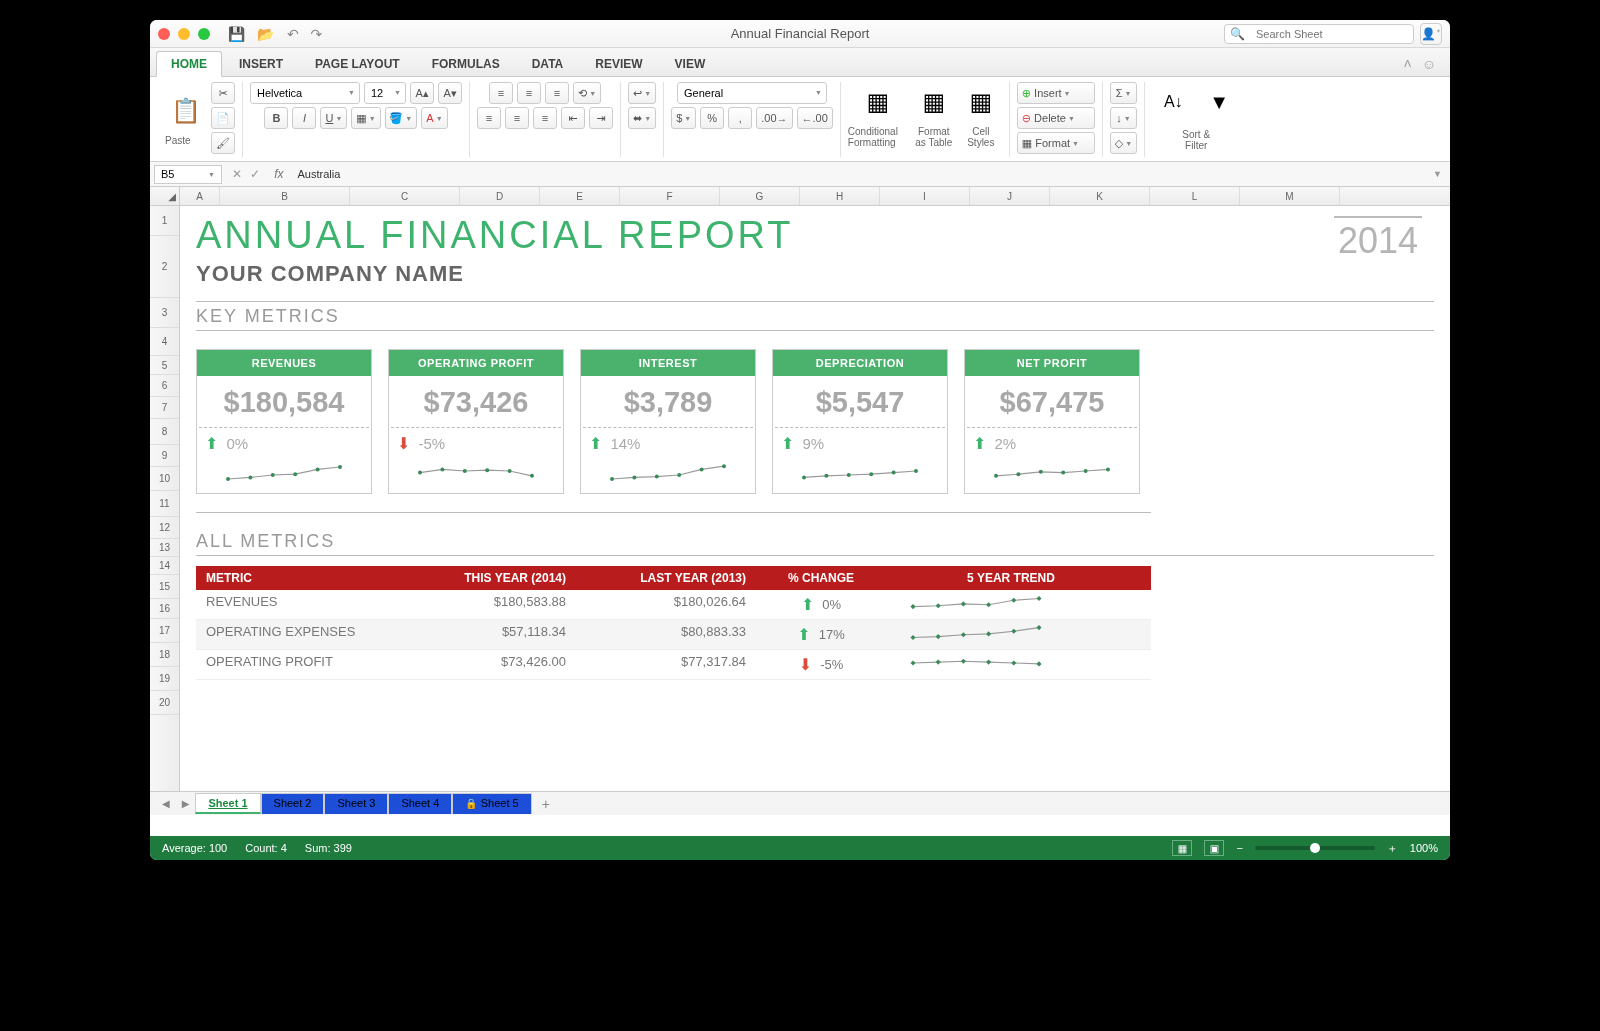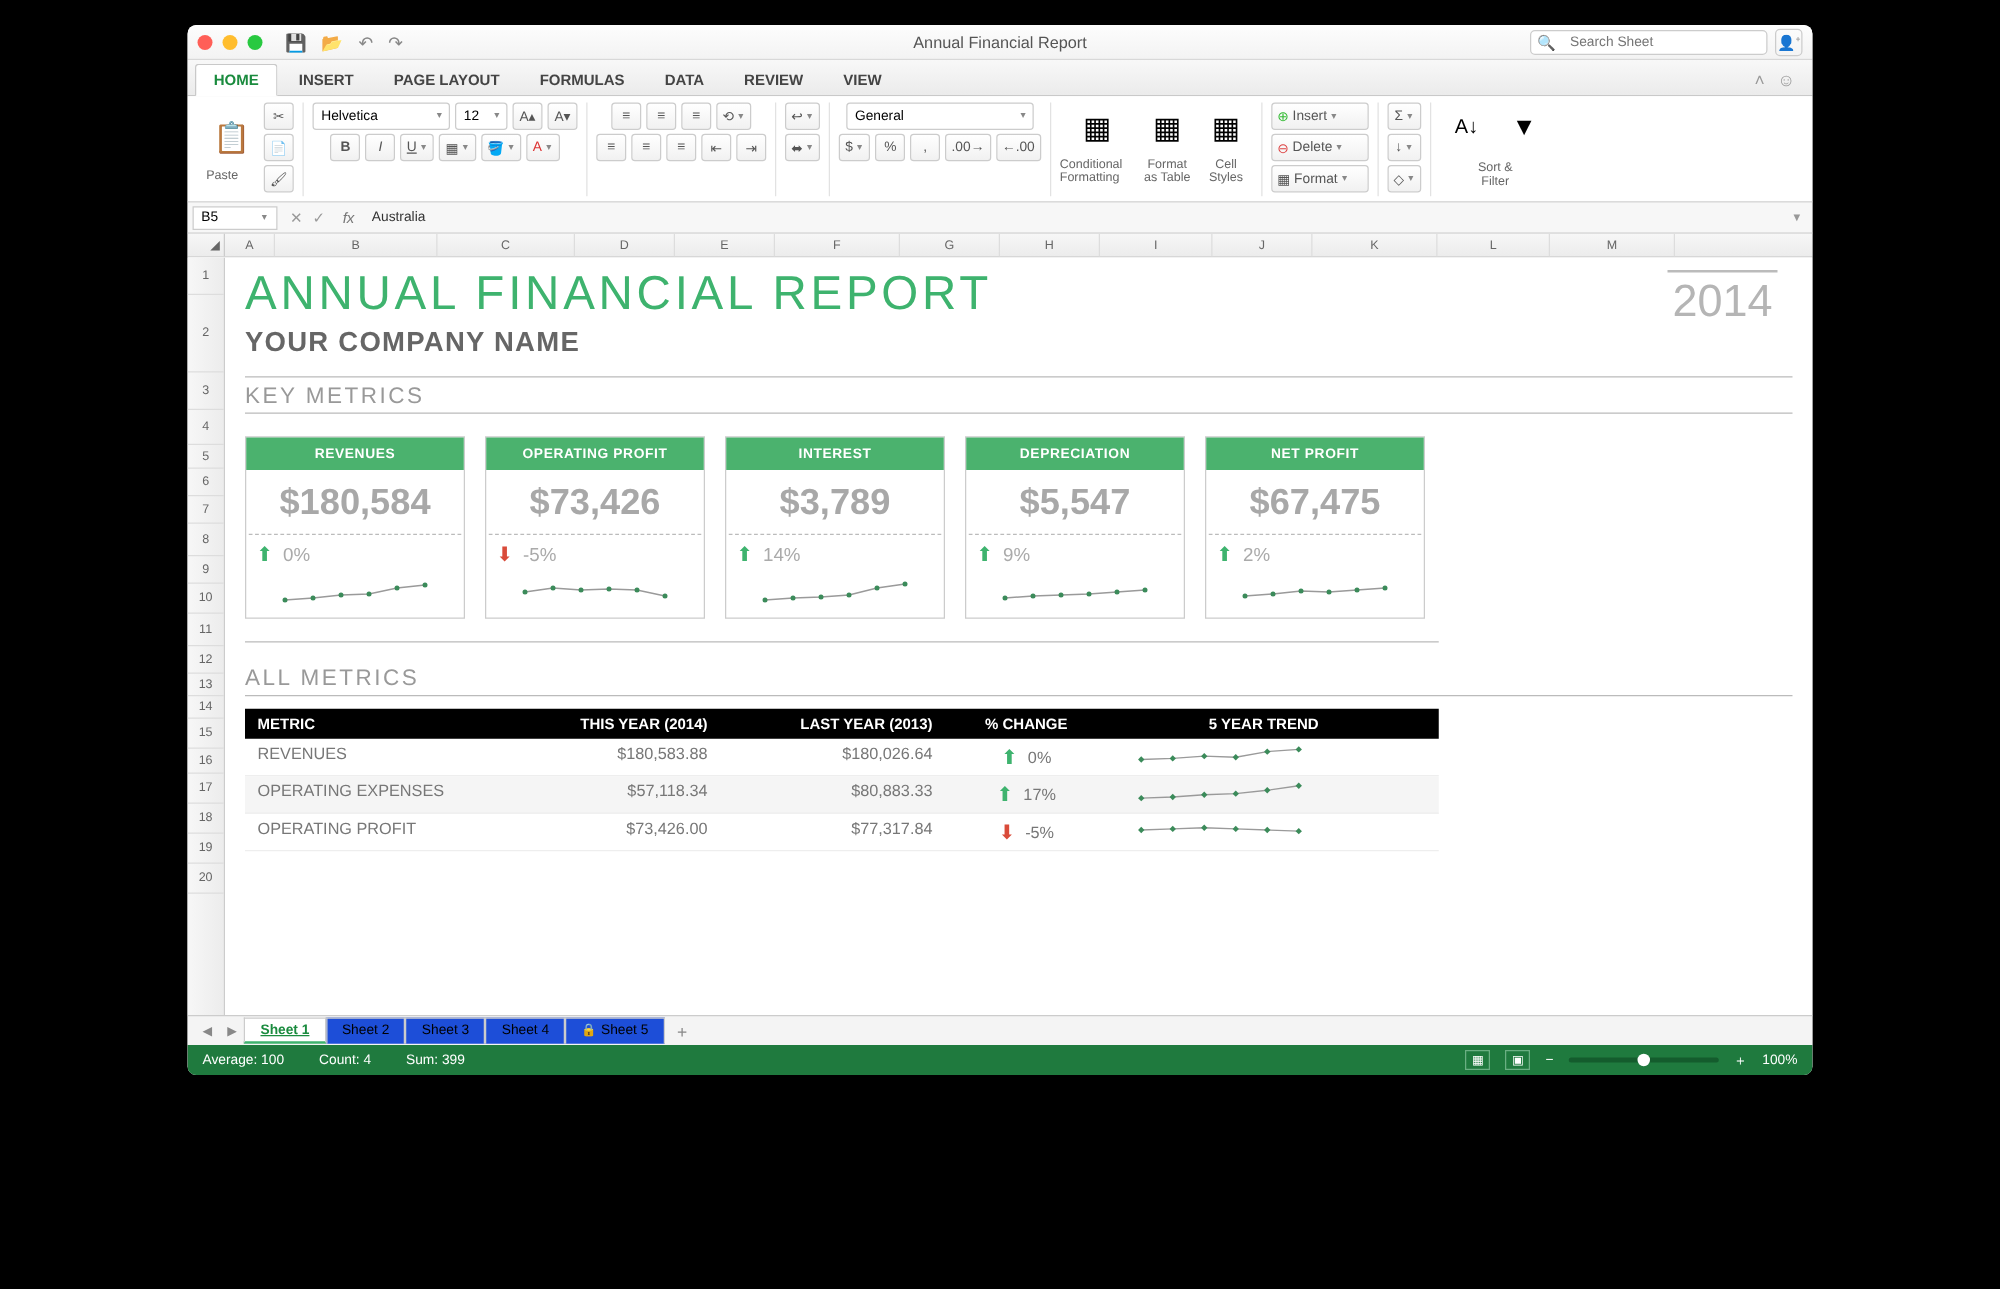--- a/index.html
+++ b/index.html
@@ -61,37 +61,37 @@
 .card-h{background:#4bb26e;color:#fff;text-align:center;font-size:11px;font-weight:bold;padding:7px 0;letter-spacing:0.5px;}
 .card-val{font-size:29px;color:#a8a8a8;text-align:center;font-weight:bold;padding:10px 0 8px;}
 .card-dash{border-top:1px dashed #bbb;margin:0 2px;}
 .card-pct{display:flex;align-items:center;gap:8px;padding:6px 8px 2px;color:#aaa;font-size:15px;}
 .arrow-up{color:#3eb36e;font-size:16px}
 .arrow-down{color:#d94b3a;font-size:16px}
 .spark{height:38px;padding:0 6px 6px;}
 .spark svg{width:100%;height:100%}
 
 .tbl{margin-top:10px;width:955px;}
-.tbl-h{background:#000000;color:#fff;display:flex;font-size:12px;font-weight:bold;padding:5px 0;}
+.tbl-h{background:#b91c1c;color:#fff;display:flex;font-size:12px;font-weight:bold;padding:5px 0;}
 .tbl-h div{padding:0 10px;}
 .tbl-r{display:flex;font-size:13px;color:#777;padding:4px 0;border-bottom:1px solid #eee;}
 .tbl-r:nth-child(even){background:#f5f5f5;}
 .tbl-r div{padding:0 10px;}
 .c1{width:200px}.c2{width:180px;text-align:right}.c3{width:180px;text-align:right}.c4{width:130px;text-align:center;display:flex;justify-content:center;align-items:center;gap:8px}.c5{width:250px;padding-top:2px}
 .minispark svg{width:160px;height:18px}
 
 .sheet-tabs{height:24px;background:#f4f4f4;border-top:1px solid #ccc;display:flex;align-items:center;padding:0 6px;font-size:11px;}
 .nav-arr{color:#888;padding:0 6px;cursor:pointer;font-size:10px;}
 .stab{padding:3px 12px;border:1px solid #ccc;border-bottom:none;background:#fff;cursor:pointer;margin-right:0;}
 .stab.active{border-bottom:2px solid #3eb36e;color:#1a8b3e;font-weight:bold;text-decoration:underline;}
 .stab.inactive{background:#1d4ed8;}
 .addsheet{padding:0 10px;color:#888;font-size:14px;cursor:pointer;}
 .lock{font-size:10px;margin-right:3px;}
 
-.statusbar{height:24px;background:#1f7a3e;color:#fff;display:flex;align-items:center;padding:0 12px;font-size:11px;gap:28px;}
+.statusbar{height:24px;background:#1f7a3e;color:#fff;display:flex;align-items:center;padding:0 12px;font-size:11px;gap:18px;margin-top:21px;}
 .sb-right{margin-left:auto;display:flex;align-items:center;gap:12px;}
 .zoom-slider{width:120px;height:4px;background:#145c2d;border-radius:2px;position:relative;}
 .zoom-thumb{width:10px;height:10px;background:#fff;border-radius:5px;position:absolute;top:-3px;left:55px;}
 .view-btn{width:20px;height:16px;border:1px solid #6aaf82;display:flex;align-items:center;justify-content:center;font-size:10px;}
 .hrule{width:955px;height:1px;background:#bbb;margin-top:18px;}
 </style>
 </head>
 <body>
 
 <div class="window">

